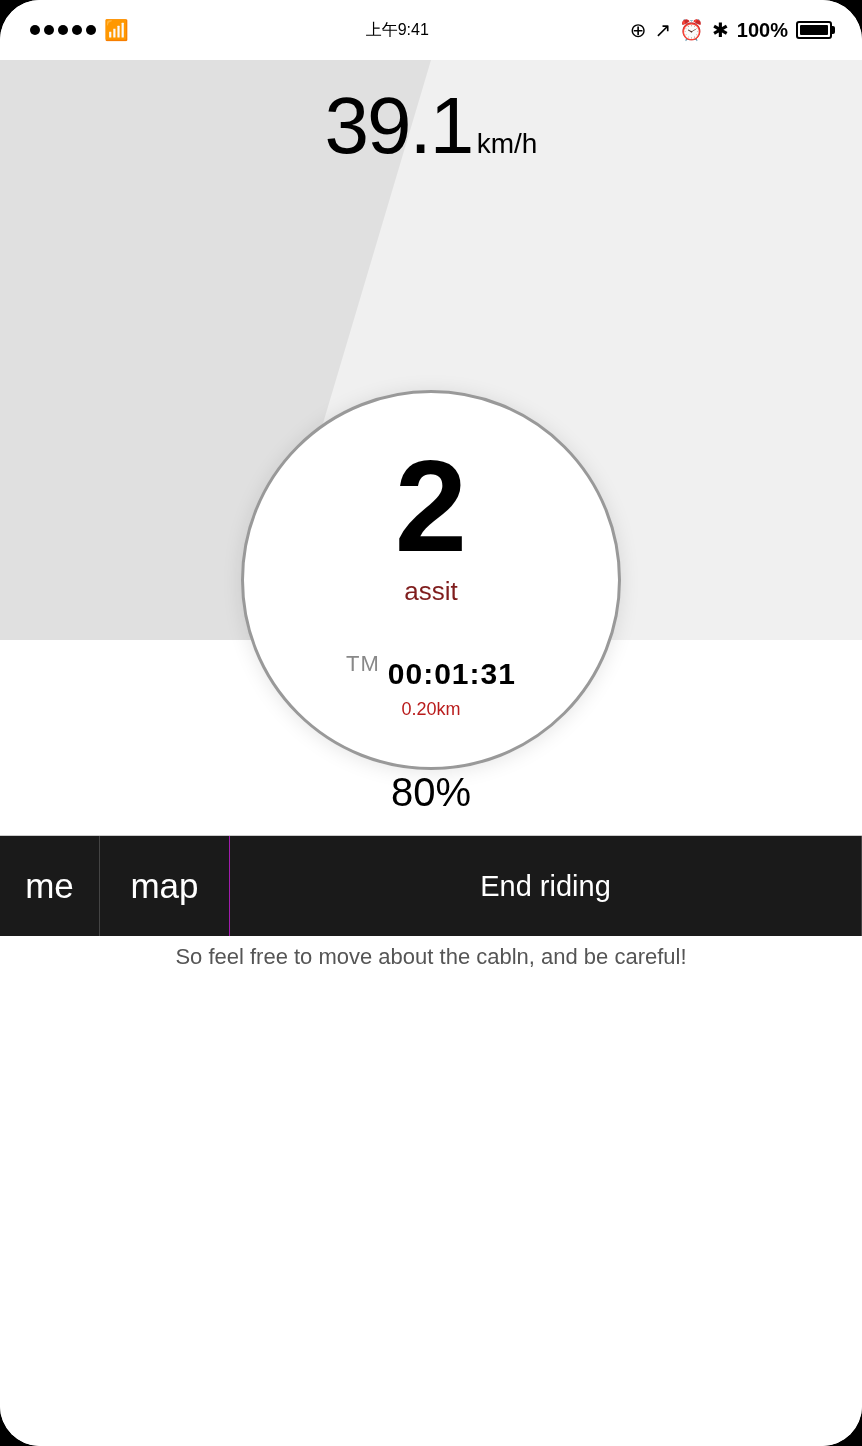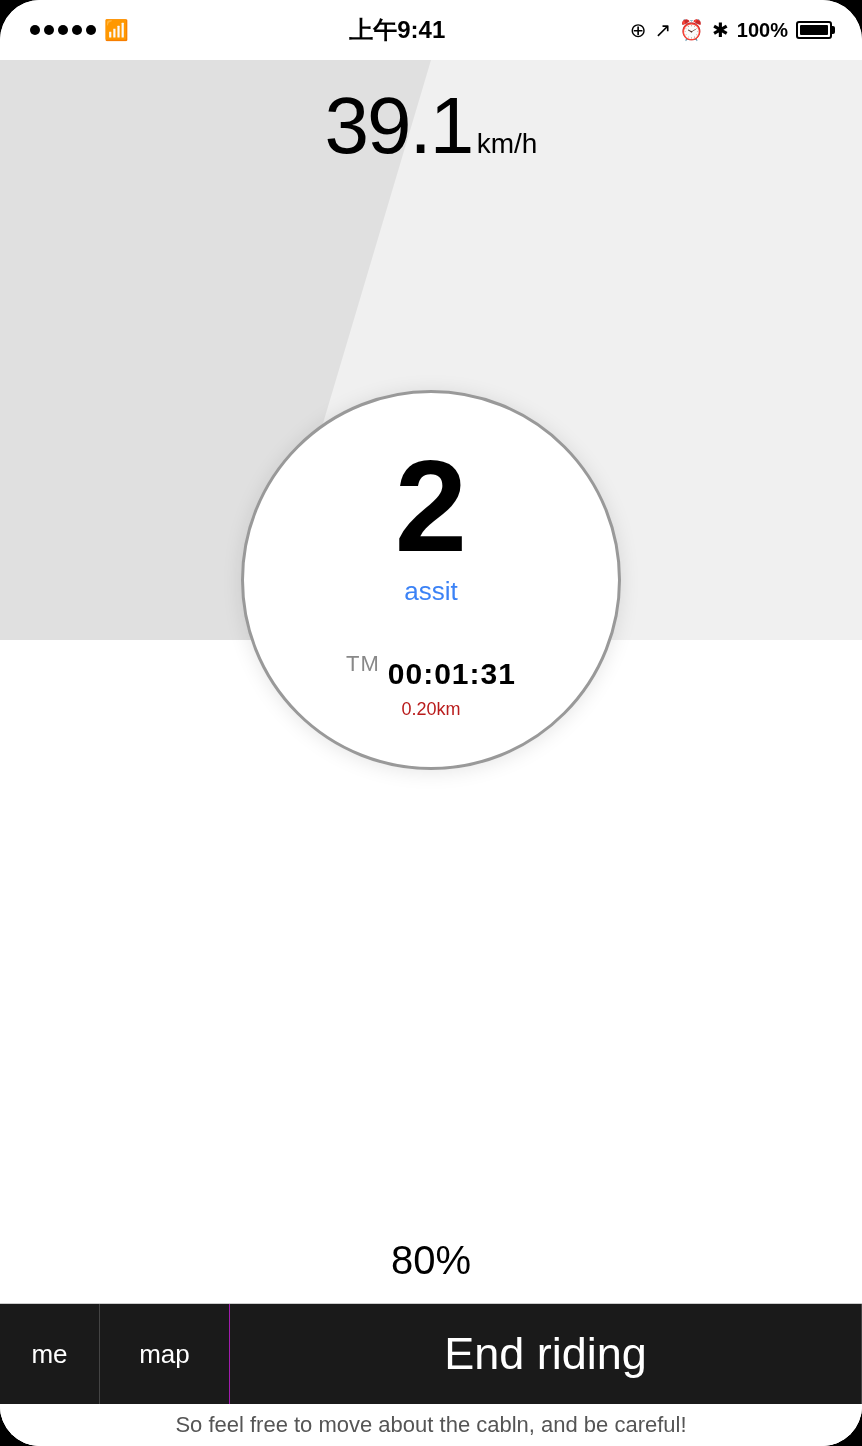--- a/index.html
+++ b/index.html
@@ -53,22 +53,22 @@
       height: 10px;
       border-radius: 50%;
       background: #000;
     }
 
     .wifi-icon {
       font-size: 20px;
     }
 
     .status-center {
-      font-weight: 700;
-      font-size: 24px;
+      font-weight: 400;
+      font-size: 16px;
       margin-left: 36px;
     }
 
     .status-right {
       display: flex;
       align-items: center;
       gap: 8px;
       font-size: 20px;
     }
 
@@ -187,21 +187,21 @@
     .assist-number {
       font-size: 130px;
       font-weight: 700;
       color: #000;
       line-height: 1;
       margin-bottom: 5px;
     }
 
     .assist-label {
       font-size: 26px;
-      color: #3b82f6;
+      color: #7f1d1d;
       font-weight: 400;
       margin-bottom: 30px;
     }
 
     .time-display {
       display: flex;
       align-items: center;
       gap: 8px;
       margin-bottom: 8px;
     }
@@ -233,21 +233,20 @@
     
     .lower-content {
       position: absolute;
       bottom: 0;
       left: 0;
       right: 0;
       background: #fff;
       top: 710px;
       display: flex;
       flex-direction: column;
-      justify-content: flex-end;
     }
 
     
     .battery-percentage {
       text-align: center;
       font-size: 40px;
       font-weight: 400;
       color: #000;
       padding-bottom: 20px;
       margin-bottom: 0;
@@ -266,39 +265,39 @@
       height: 100px;
       background: #1a1a1a;
     }
 
     .nav-btn {
       display: flex;
       align-items: center;
       justify-content: center;
       cursor: pointer;
       color: #fff;
-      font-size: 26px;
+      font-size: 35px;
       font-weight: 500;
       border: none;
       background: #1a1a1a;
     }
 
     .nav-btn-me {
       width: 100px;
       border-right: 1px solid #444;
     }
 
     .nav-btn-map {
       width: 130px;
       border-right: 1px solid #a21caf;
     }
 
     .nav-btn-end {
       flex: 1;
-      font-size: 45px;
+      font-size: 29px;
       font-weight: 400;
       border-right: 1px solid #444;
     }
 
     .nav-btn-find {
       width: 160px;
       font-size: 28px;
     }
 
     

